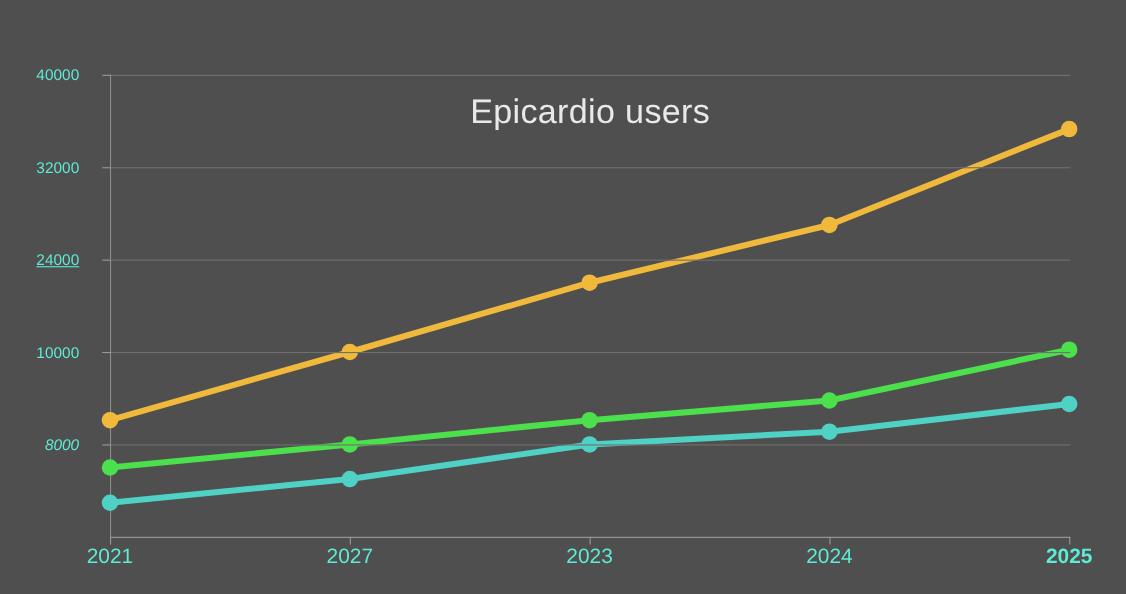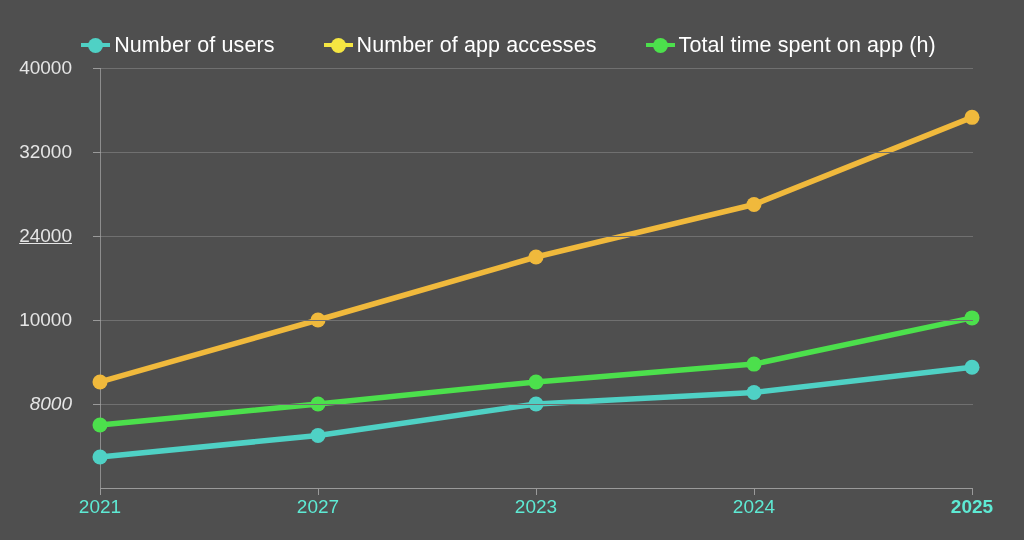--- a/index.html
+++ b/index.html
@@ -116,22 +116,22 @@
     top: 420px;
     width: 1px;
     height: 7px;
     background: #9a9a9a;
   }
 
   .y-label {
     position: absolute;
     right: 1024px;
     text-align: right;
-    font-size: 19px;
-    color: #e5e5e5;
+    font-size: 14px;
+    color: #5eead4;
     white-space: nowrap;
     transform: translateY(-50%);
   }
   #y-labels {
     position: absolute;
     left: 0;
     top: 68px;
     width: 86px;
     height: 420px;
   }
@@ -175,34 +175,20 @@
     width: 873px;
     height: 420px;
     overflow: visible;
   }
 </style>
 </head>
 <body>
 
 <div id="chart-root">
 
-  <div id="legend">
-    <div class="legend-item">
-      <span class="legend-marker" style="background: rgb(79, 209, 197);"></span>
-      <span class="legend-label">Number of users</span>
-    </div>
-    <div class="legend-item">
-      <span class="legend-marker" style="background: rgb(245, 230, 66);"></span>
-      <span class="legend-label">Number of app accesses</span>
-    </div>
-    <div class="legend-item">
-      <span class="legend-marker" style="background: rgb(76, 224, 76);"></span>
-      <span class="legend-label">Total time spent on app (h)</span>
-    </div>
-  </div>
 
   <div id="y-labels">
       <div class="y-label" style="top: 336px; text-align: right; padding-right: 14px; box-sizing: border-box; font-style: italic;">8000</div>
       <div class="y-label" style="top: 252px; text-align: right; padding-right: 14px; box-sizing: border-box;">10000</div>
       <div class="y-label" style="top: 168px; text-align: right; padding-right: 14px; box-sizing: border-box; text-decoration: underline;">24000</div>
       <div class="y-label" style="top: 84px; text-align: right; padding-right: 14px; box-sizing: border-box;">32000</div>
       <div class="y-label" style="top: 0px; text-align: right; padding-right: 14px; box-sizing: border-box;">40000</div>
     </div>
 
   <div id="plot-wrap">
@@ -246,20 +232,21 @@
         <div class="gridline" style="top: 0px; background: rgb(112, 112, 112);"></div>
         <div class="y-tick" style="top: 0px;"></div>
         <div class="x-tick" style="left: 0px;"></div>
         <div class="x-tick" style="left: 218px;"></div>
         <div class="x-tick" style="left: 436px;"></div>
         <div class="x-tick" style="left: 654px;"></div>
         <div class="x-tick" style="left: 872px;"></div>
       </div>
   </div>
 
+  <div id="chart-title">Epicardio users</div>
 
   <div id="x-labels">
       <div class="x-label" style="left: 0px;">2021</div>
       <div class="x-label" style="left: 218px;">2027</div>
       <div class="x-label" style="left: 436px;">2023</div>
       <div class="x-label" style="left: 654px;">2024</div>
       <div class="x-label" style="left: 872px; font-weight: bold;">2025</div>
     </div>
 
 </div>

